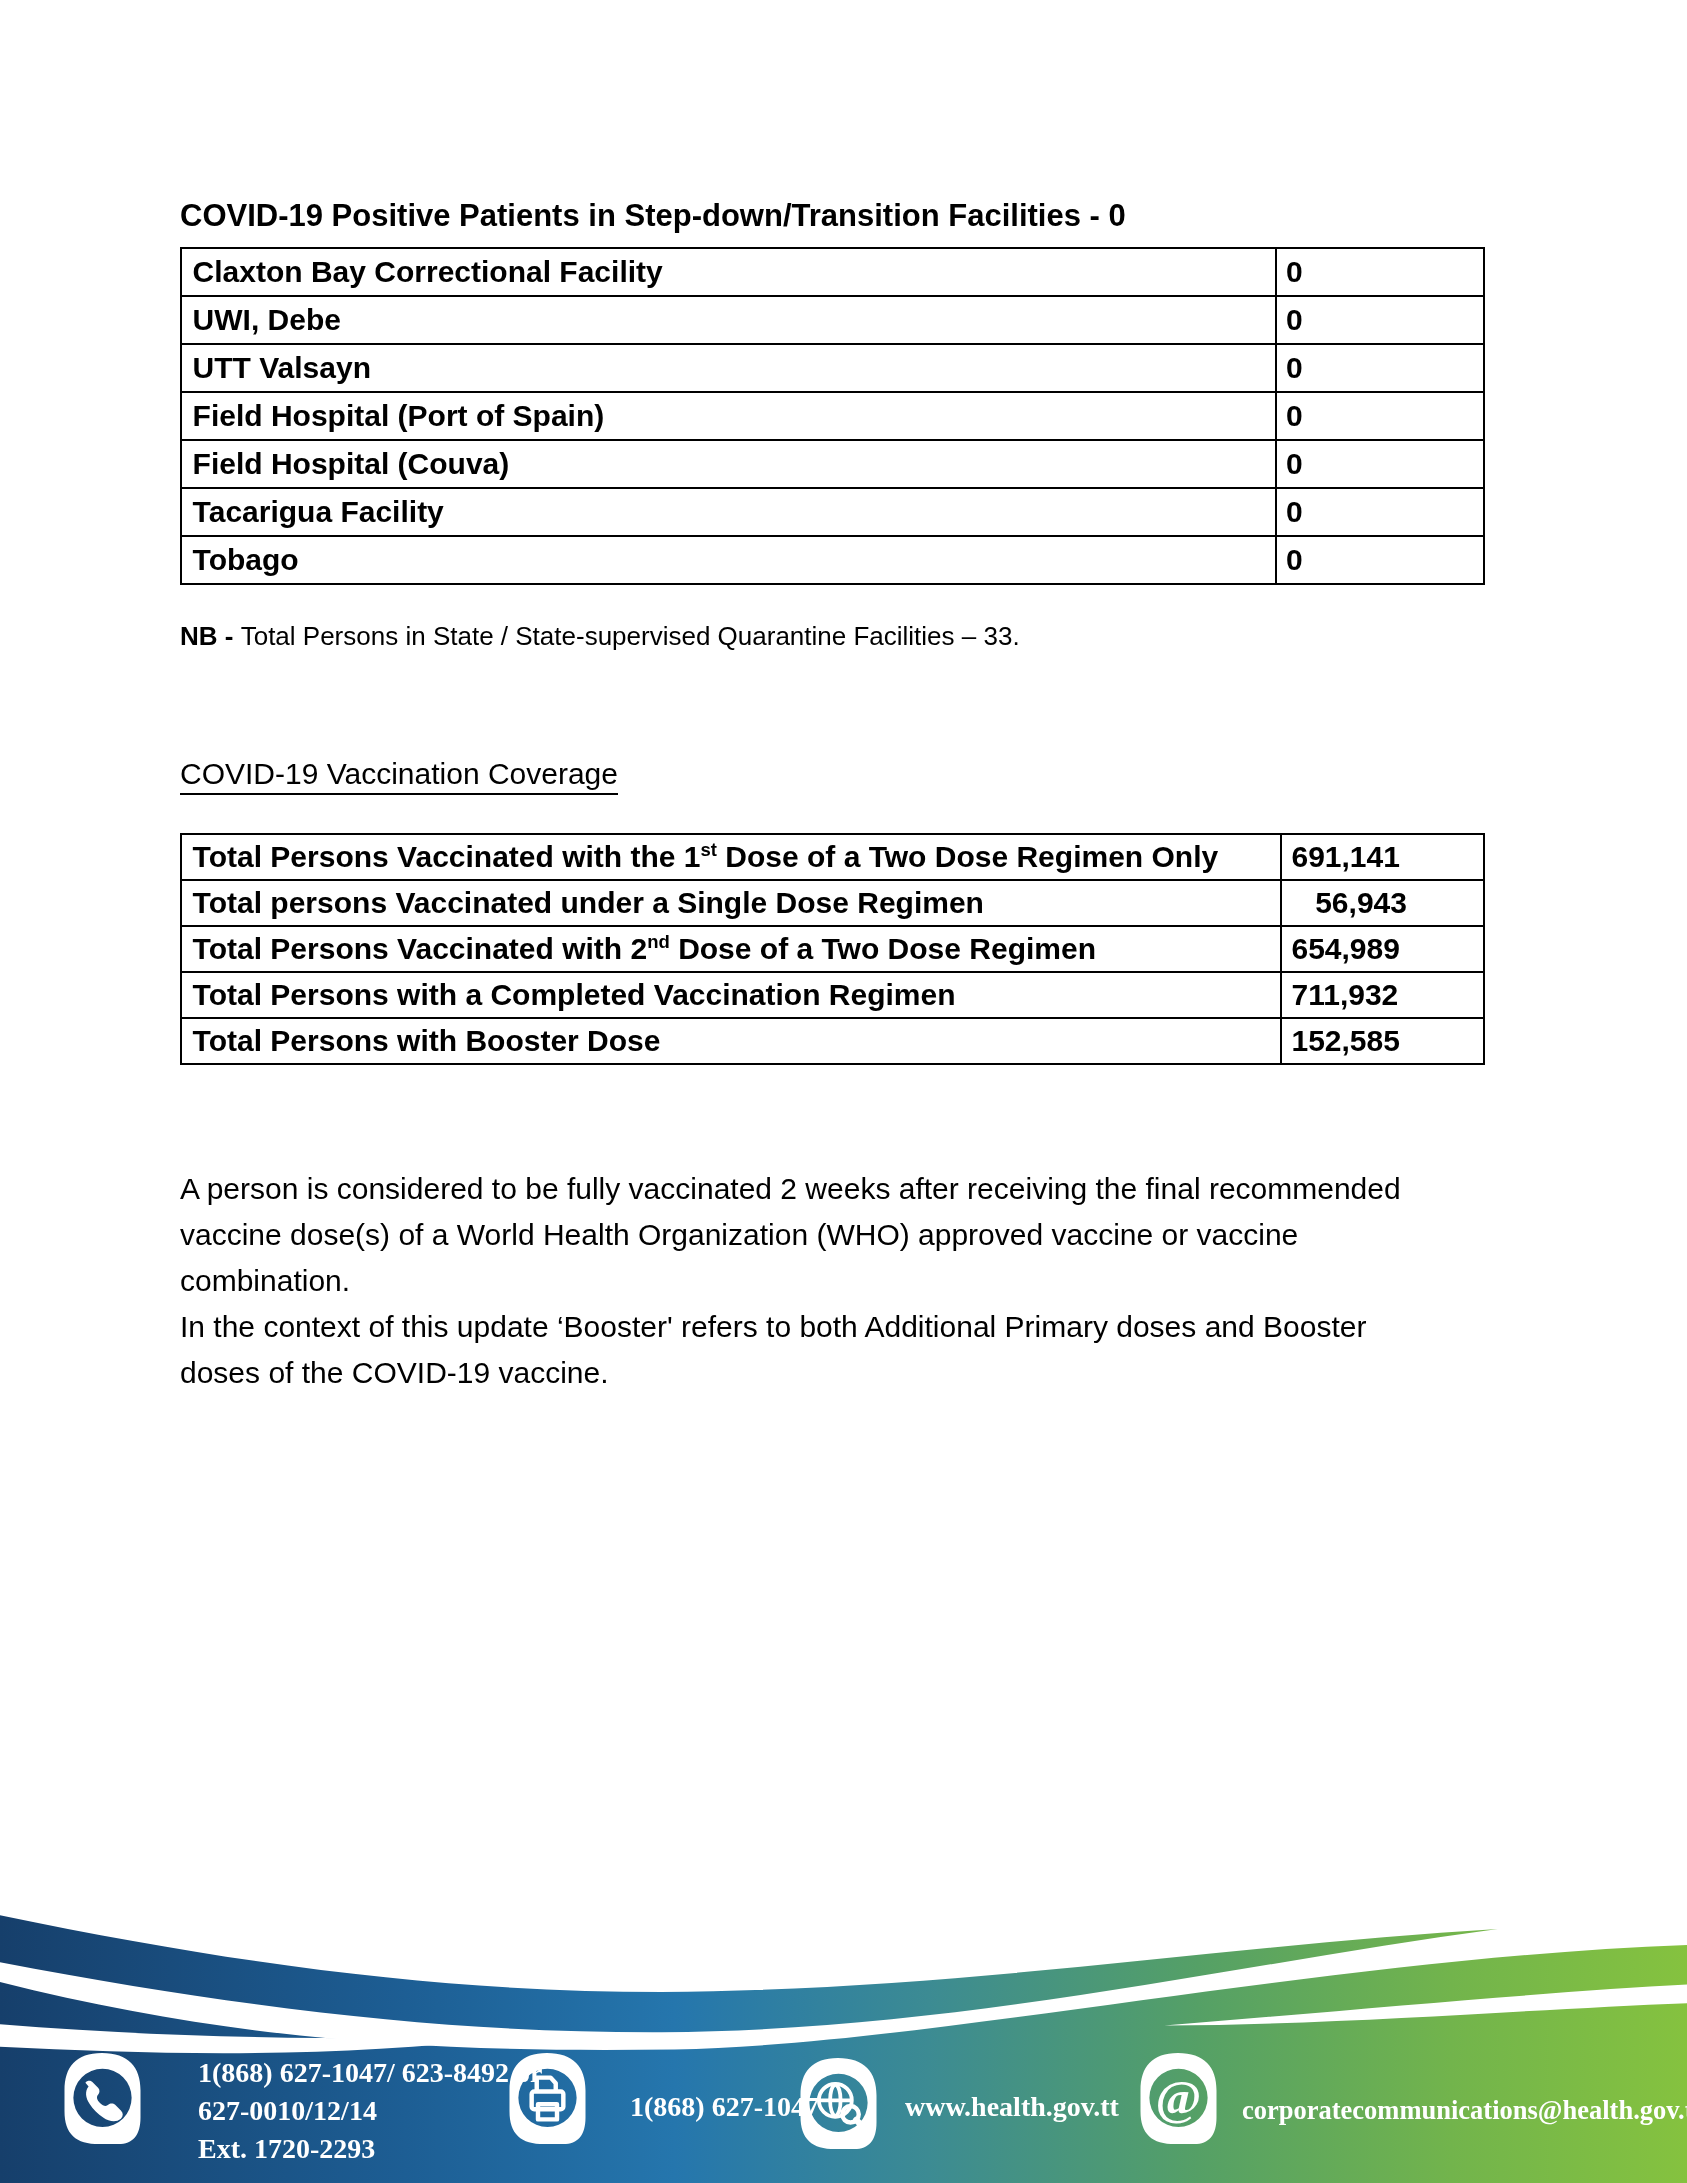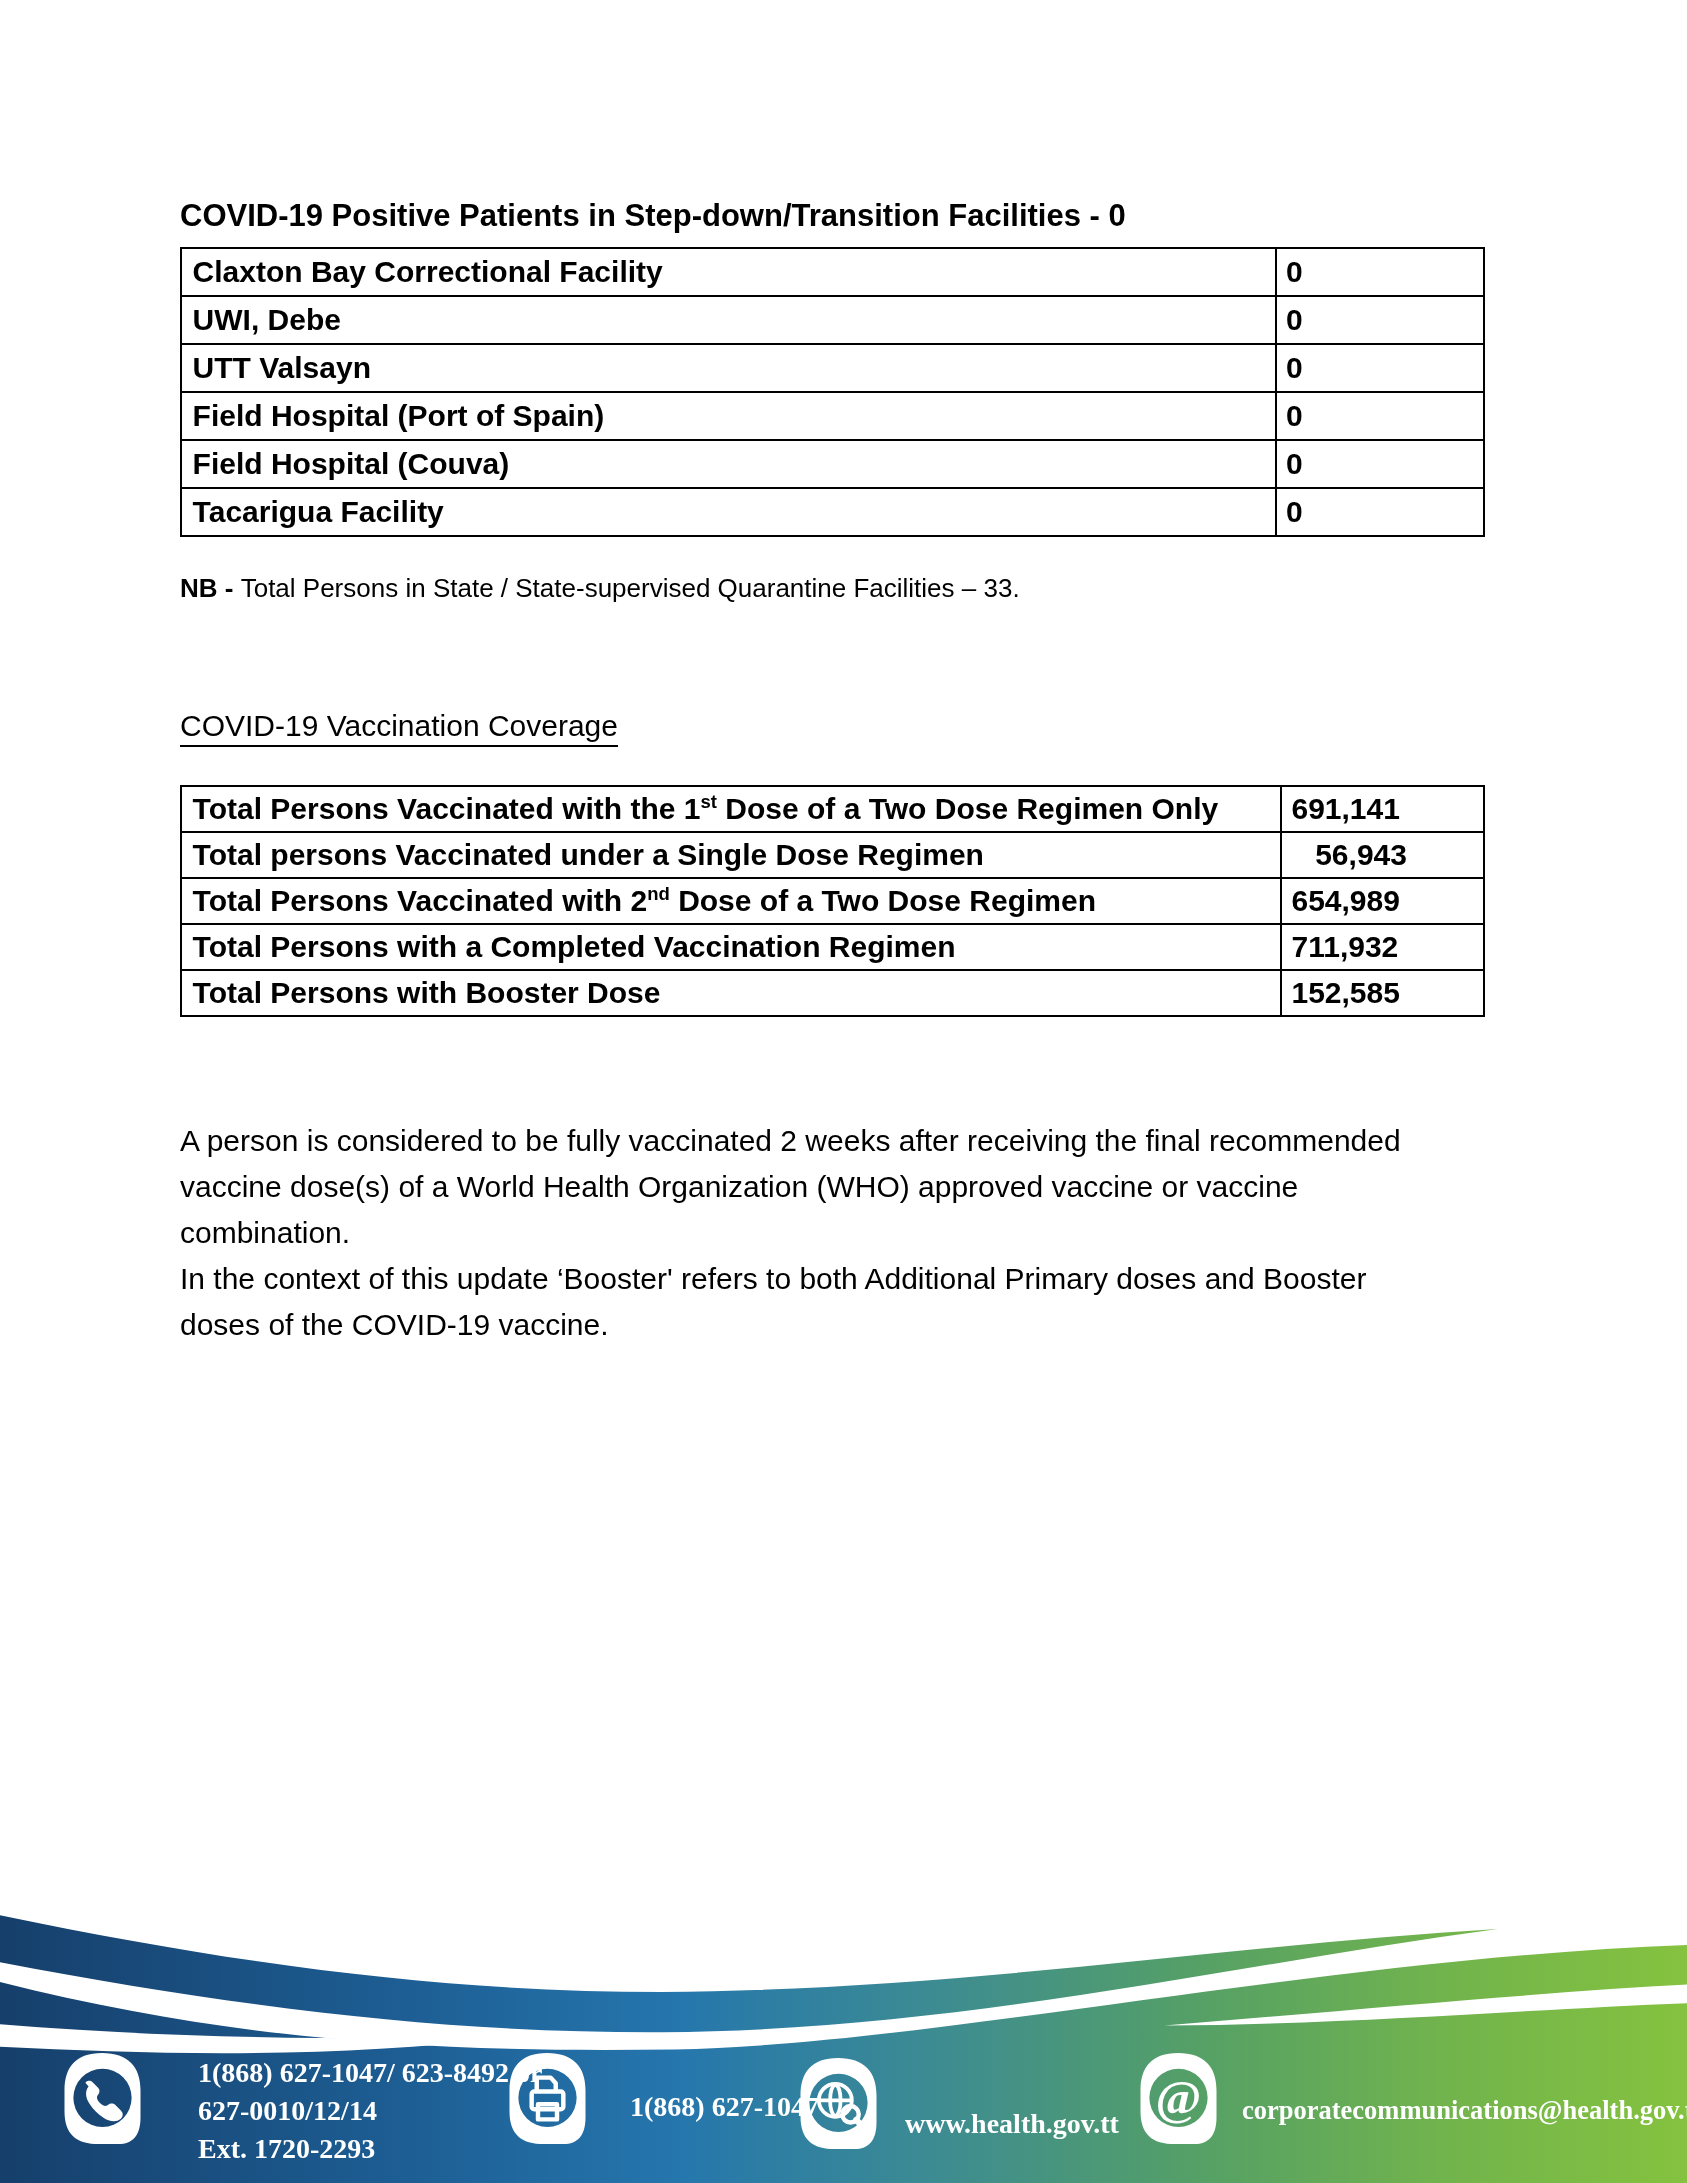--- a/index.html
+++ b/index.html
@@ -39,21 +39,21 @@
   .c-text{
     position:absolute;color:#fff;white-space:nowrap;
     font-family:"Liberation Serif","DejaVu Serif",serif;font-weight:bold;
     font-size:28px;line-height:38px;
   }
   #icon-phone{left:61px;top:278px;}
   #txt-phone{left:198px;top:281px;}
   #icon-fax{left:506px;top:278px;}
   #txt-fax{left:630px;top:315px;}
   #icon-globe{left:797px;top:283px;}
-  #txt-globe{left:905px;top:332px;}
+  #txt-globe{left:905px;top:315px;}
   #icon-email{left:1137px;top:278px;}
   #txt-email{left:1242px;top:318px;font-size:26.5px;}
 </style>
 </head>
 <body>
 
 <div class="page">
   <div class="content">
 
     <div class="doc-title">COVID-19 Positive Patients in Step-down/Transition Facilities - 0</div>
@@ -75,20 +75,24 @@
       <tr>
         <td class="lbl col-label">Field Hospital (Port of Spain)</td>
         <td class="val">0</td>
       </tr>
       <tr>
         <td class="lbl col-label">Field Hospital (Couva)</td>
         <td class="val">0</td>
       </tr>
       <tr>
         <td class="lbl col-label">Tacarigua Facility</td>
+        <td class="val">0</td>
+      </tr>
+      <tr>
+        <td class="lbl col-label">Tobago</td>
         <td class="val">0</td>
       </tr>
     </tbody>
       </table>
 
     <p class="nb"><b>NB - </b><span>Total Persons in State / State-supervised Quarantine Facilities – 33.</span></p>
 
     <div class="vax-heading">
       <span class="underline">COVID-19 Vaccination Coverage</span>
     </div>

